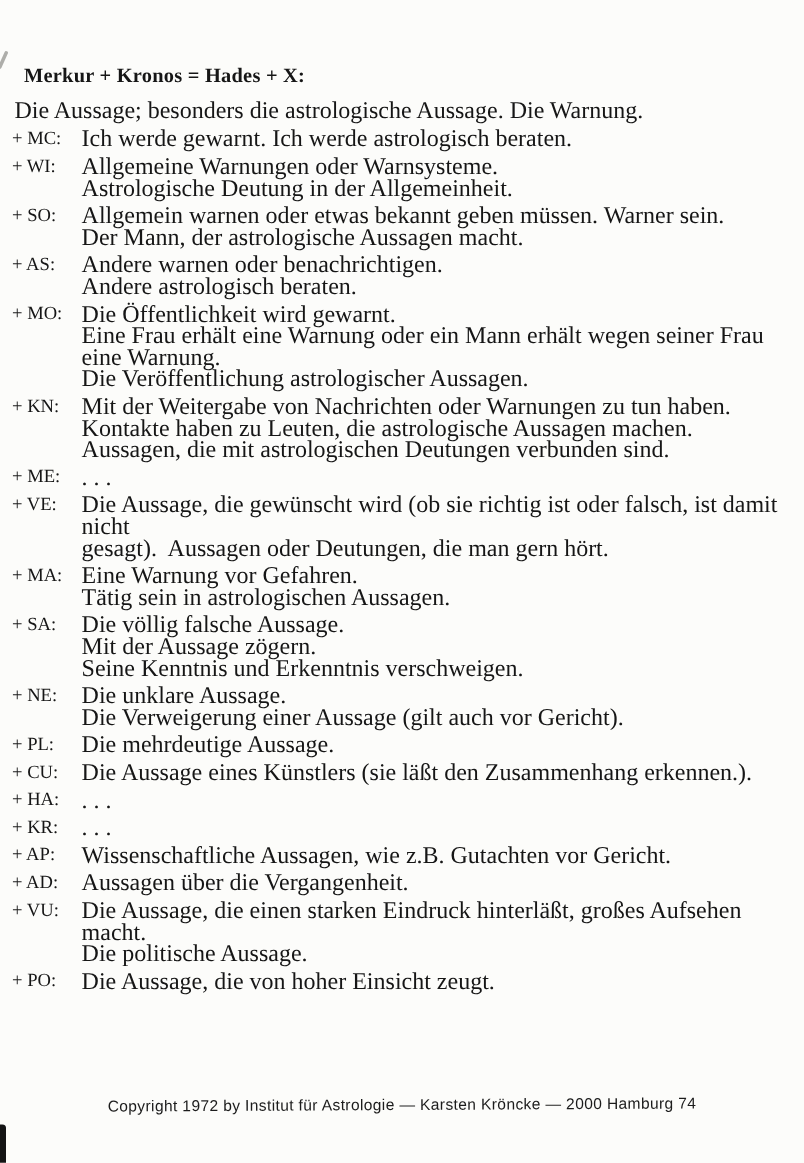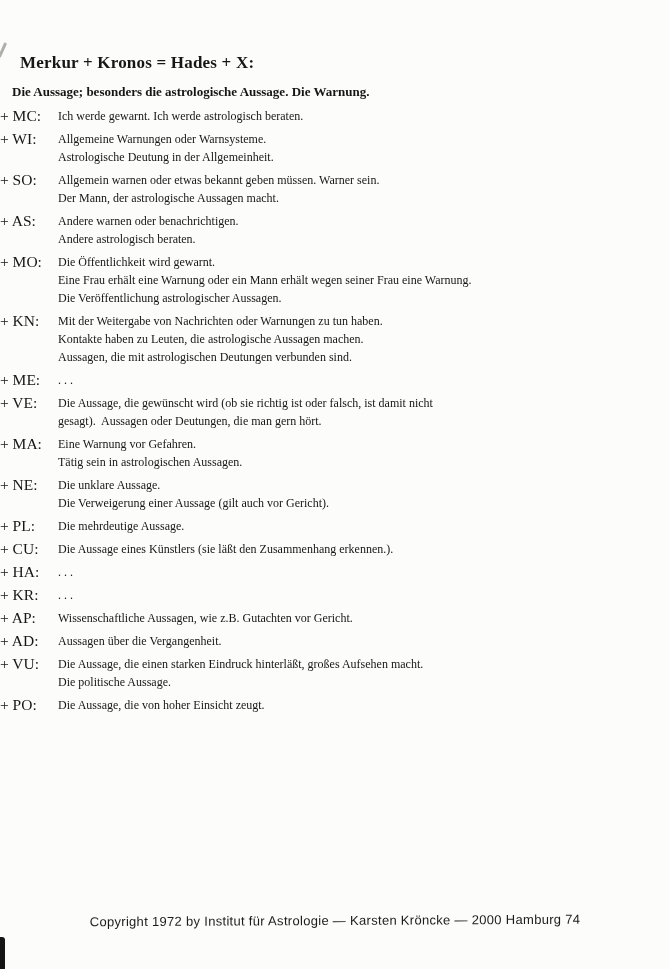--- a/index.html
+++ b/index.html
@@ -26,43 +26,43 @@
   .title {
     margin-left: 20px;
     font-size: 17px;
     line-height: 20px;
     font-weight: bold;
     letter-spacing: 0.2px;
   }
   .subtitle {
     margin-left: 12px;
     margin-top: 10px;
-    font-size: 13px;
+    font-size: 20px;
     line-height: 18px;
-    font-weight: bold;
   }
   .entries {
     margin-top: 6px;
+    padding-left: 10px;
     padding-right: 4px;
   }
   .entry {
     display: flex;
     margin-bottom: 5px;
   }
   .entry-label {
     flex: 0 0 58px;
     font-size: 15.5px;
     line-height: 18px;
     white-space: pre;
   }
   .entry-lines {
     flex: 1;
   }
   .entry-line {
-    font-size: 12px;
+    font-size: 20px;
     line-height: 18px;
     white-space: pre-wrap;
   }
   .footer {
     position: absolute;
     top: 869px;
     left: 0;
     width: 100%;
     text-align: center;
     font-family: "Liberation Sans", sans-serif;
@@ -185,20 +185,28 @@
 
   <div class="entry">
     <div class="entry-label">+ MA:</div>
     <div class="entry-lines">
           <div class="entry-line">Eine Warnung vor Gefahren.</div>
           <div class="entry-line">Tätig sein in astrologischen Aussagen.</div>
         </div>
   </div>
 
 
+  <div class="entry">
+    <div class="entry-label">+ SA:</div>
+    <div class="entry-lines">
+          <div class="entry-line">Die völlig falsche Aussage.</div>
+          <div class="entry-line">Mit der Aussage zögern.</div>
+          <div class="entry-line">Seine Kenntnis und Erkenntnis verschweigen.</div>
+        </div>
+  </div>
 
 
   <div class="entry">
     <div class="entry-label">+ NE:</div>
     <div class="entry-lines">
           <div class="entry-line">Die unklare Aussage.</div>
           <div class="entry-line">Die Verweigerung einer Aussage (gilt auch vor Gericht).</div>
         </div>
   </div>
 

